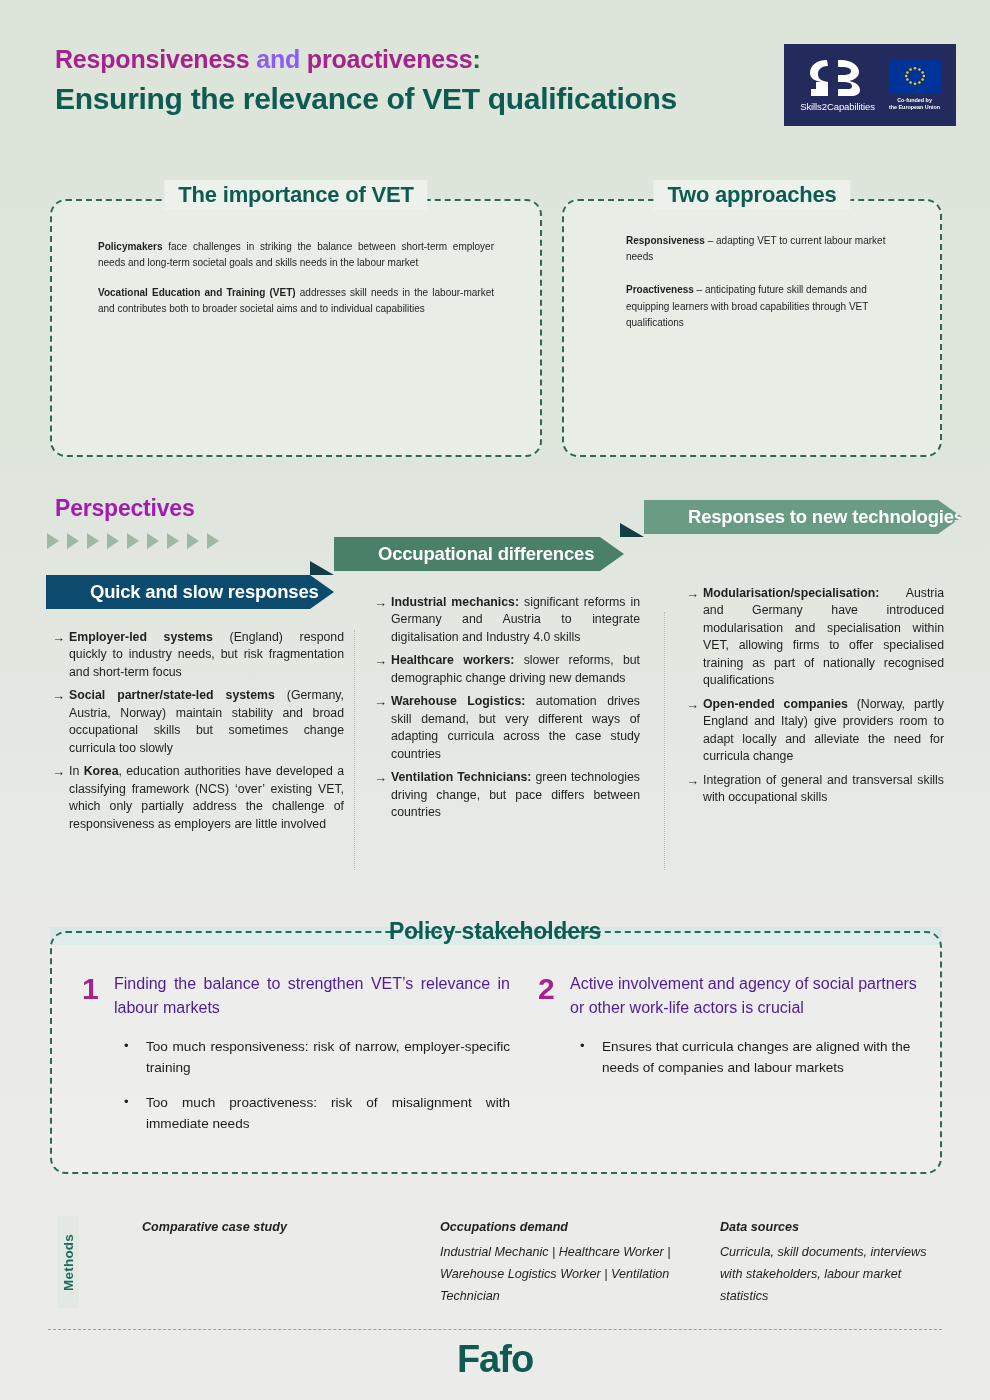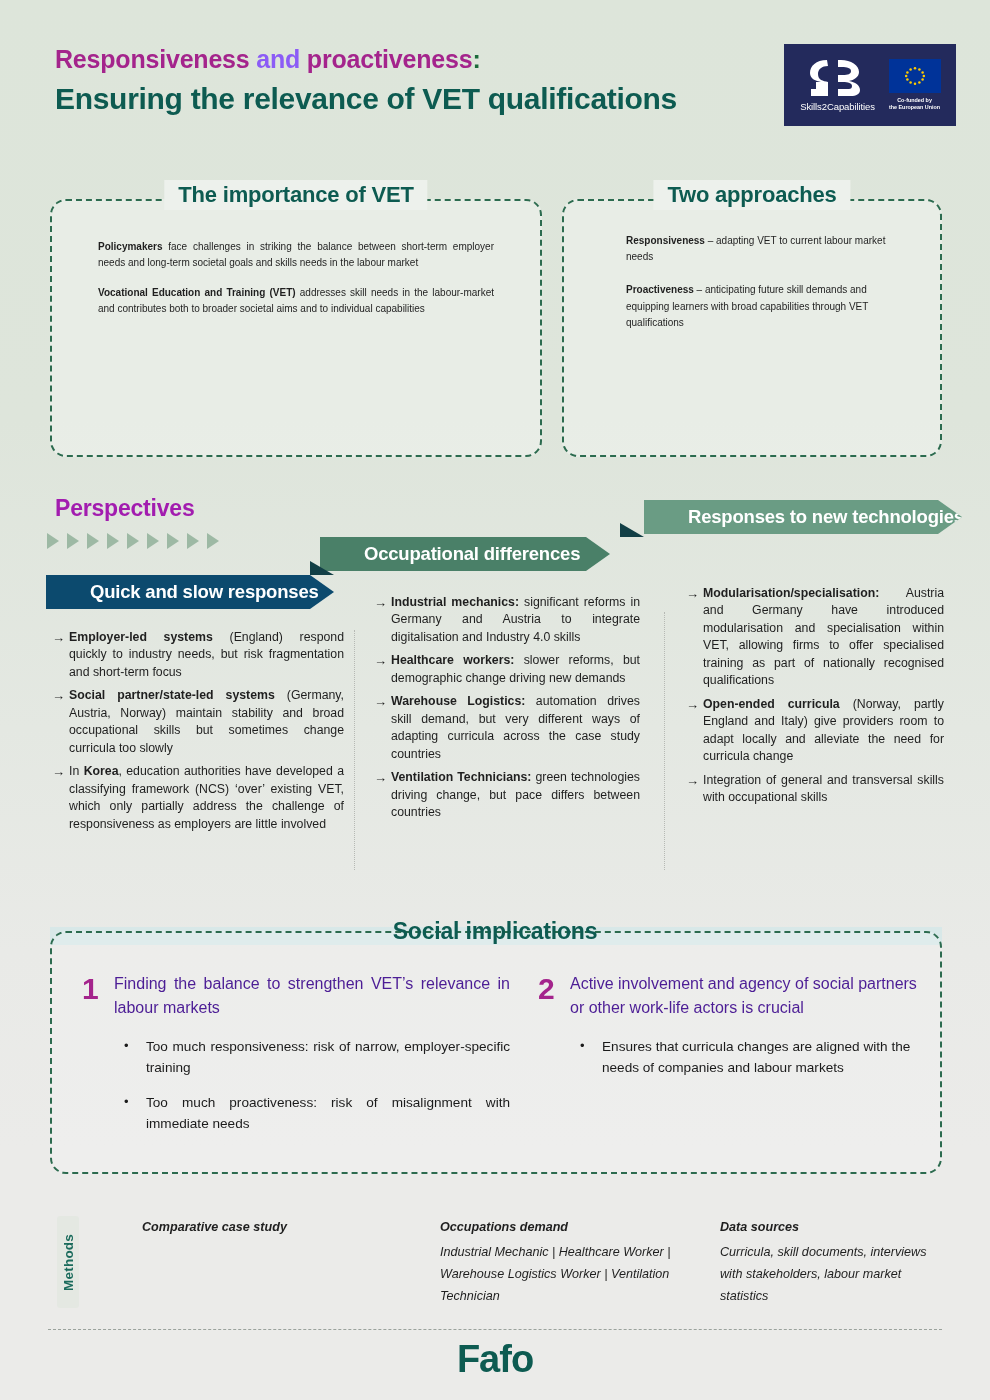--- a/index.html
+++ b/index.html
@@ -180,21 +180,21 @@
     left: 46px; top: 575px; width: 288px;
     background: #0c4a6e;
     clip-path: polygon(0 0, calc(100% - 24px) 0, 100% 50%, calc(100% - 24px) 100%, 0 100%);
   }
   #banner-quick-tail {
     position:absolute; left:310px; top:561px; width:0; height:0;
     border-right: 24px solid transparent;
     border-bottom: 14px solid #123f46;
   }
   #banner-occ {
-    left: 320px; top: 537px; width: 290px;
+    left: 334px; top: 537px; width: 290px;
     background: #4a8068;
     clip-path: polygon(0 0, calc(100% - 24px) 0, 100% 50%, calc(100% - 24px) 100%, 0 100%);
   }
   #banner-occ-tail {
     position:absolute; left:620px; top:523px; width:0; height:0;
     border-right: 24px solid transparent;
     border-bottom: 14px solid #123f46;
   }
   #banner-tech {
     left: 644px; top: 500px; width: 318px;
@@ -484,31 +484,31 @@
       <span class="ptx"><b>Ventilation Technicians:</b><span> green technologies driving change, but pace differs between countries</span></span>
     </div>
   </div>
 <div class="pcol" id="pcol-3">
     <div class="pitem">
       <span class="pa">→</span>
       <span class="ptx"><b>Modularisation/specialisation:</b><span> Austria and Germany have introduced modularisation and specialisation within VET, allowing firms to offer specialised training as part of nationally recognised qualifications</span></span>
     </div>
     <div class="pitem">
       <span class="pa">→</span>
-      <span class="ptx"><b>Open-ended curricula</b><span> (Norway, partly England and Italy) give providers room to adapt locally and alleviate the need for curricula change</span></span>
+      <span class="ptx"><b>Open-ended companies</b><span> (Norway, partly England and Italy) give providers room to adapt locally and alleviate the need for curricula change</span></span>
     </div>
     <div class="pitem">
       <span class="pa">→</span>
       <span class="ptx"><span>Integration of general and transversal skills with occupational skills</span></span>
     </div>
   </div>
 
 <div id="policy-band"></div>
 <div id="policy-box"></div>
-<div id="policy-title">Social implications</div>
+<div id="policy-title">Policy stakeholders</div>
 
 <div class="pi-cols">
   <div class="pi-col" id="pi-col-1">
     <div class="pi-num">1</div>
     <div class="pi-content">
       <div class="pi-lead">Finding the balance to strengthen VET’s relevance in labour markets</div>
       <div class="pi-sub">
         <span class="bull">•</span>
         <span class="stx">Too much responsiveness: risk of narrow, employer-specific training</span>
       </div>

